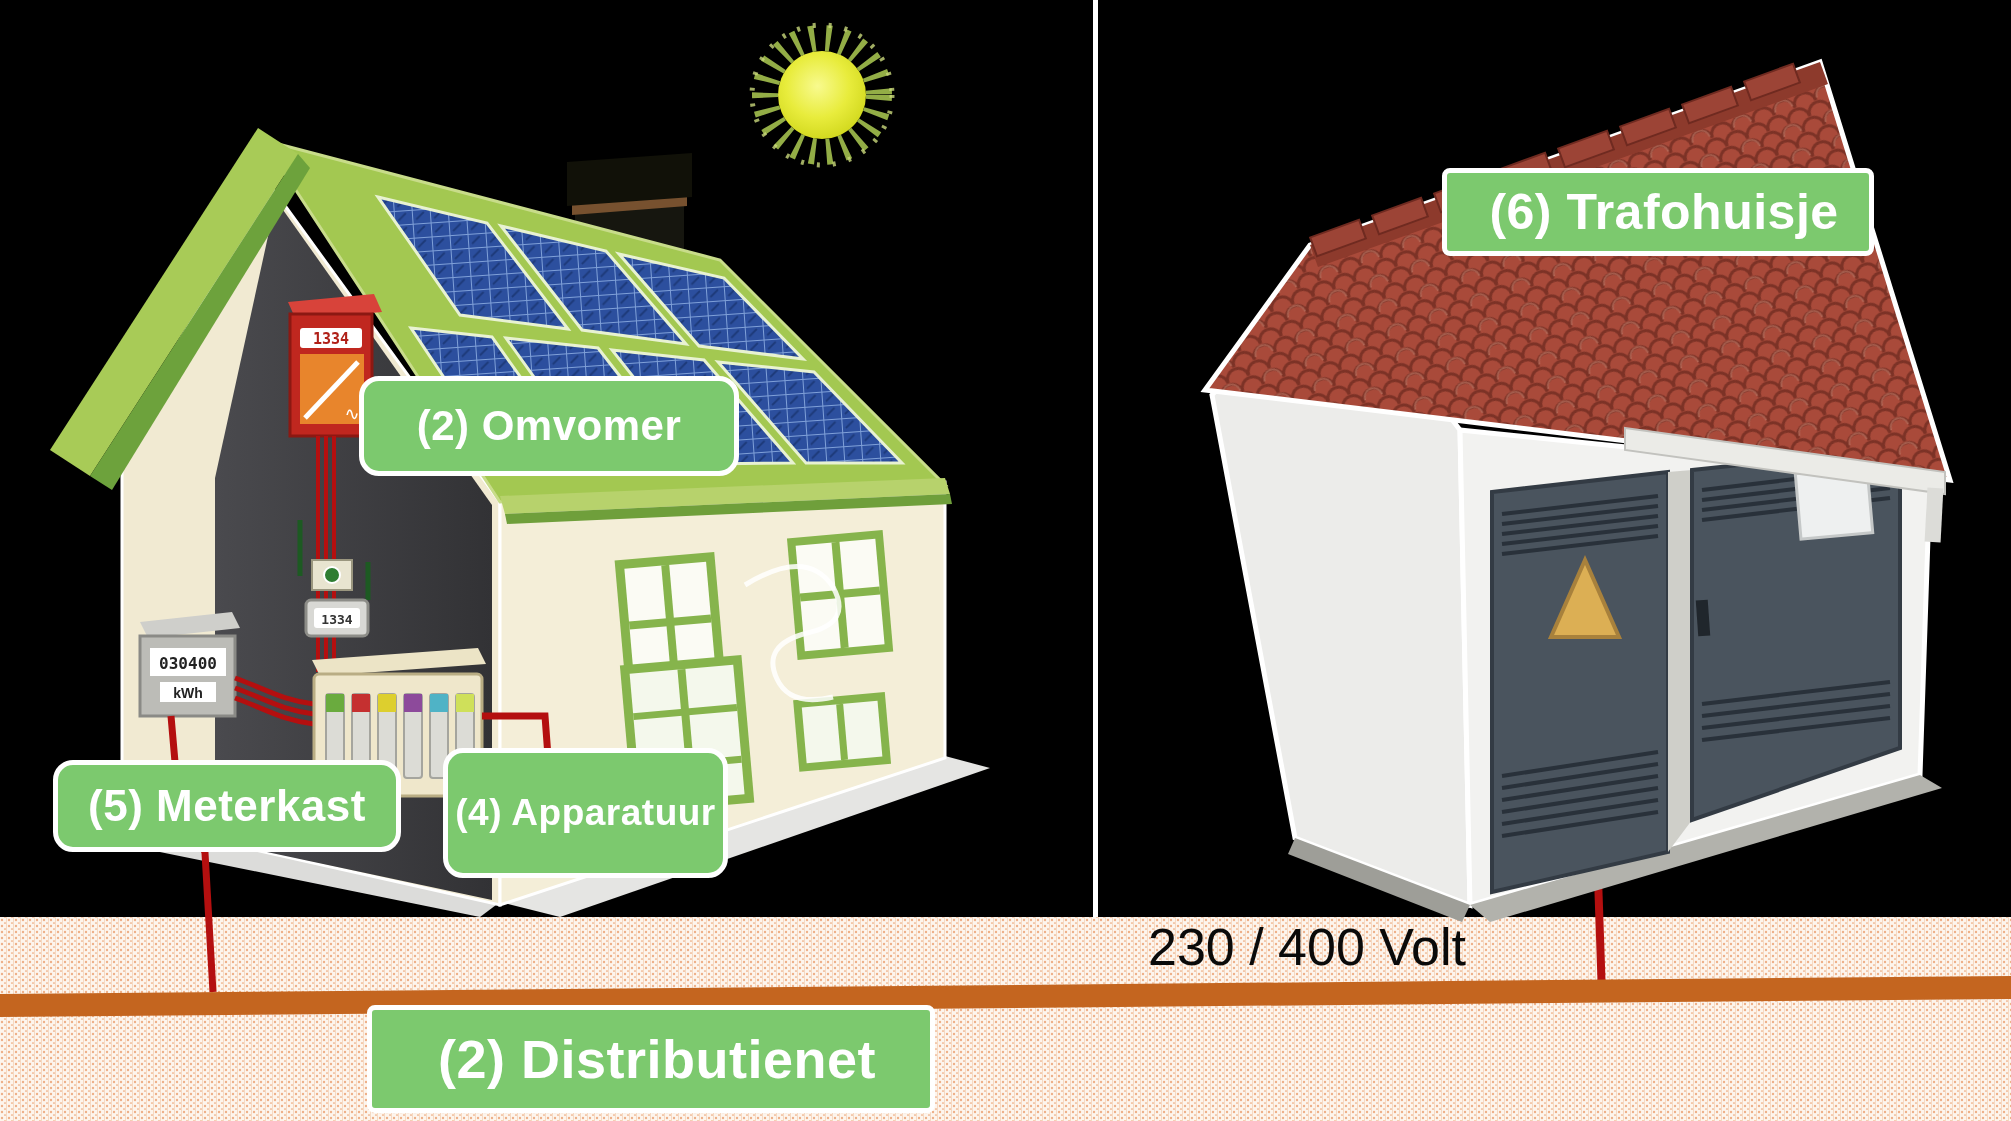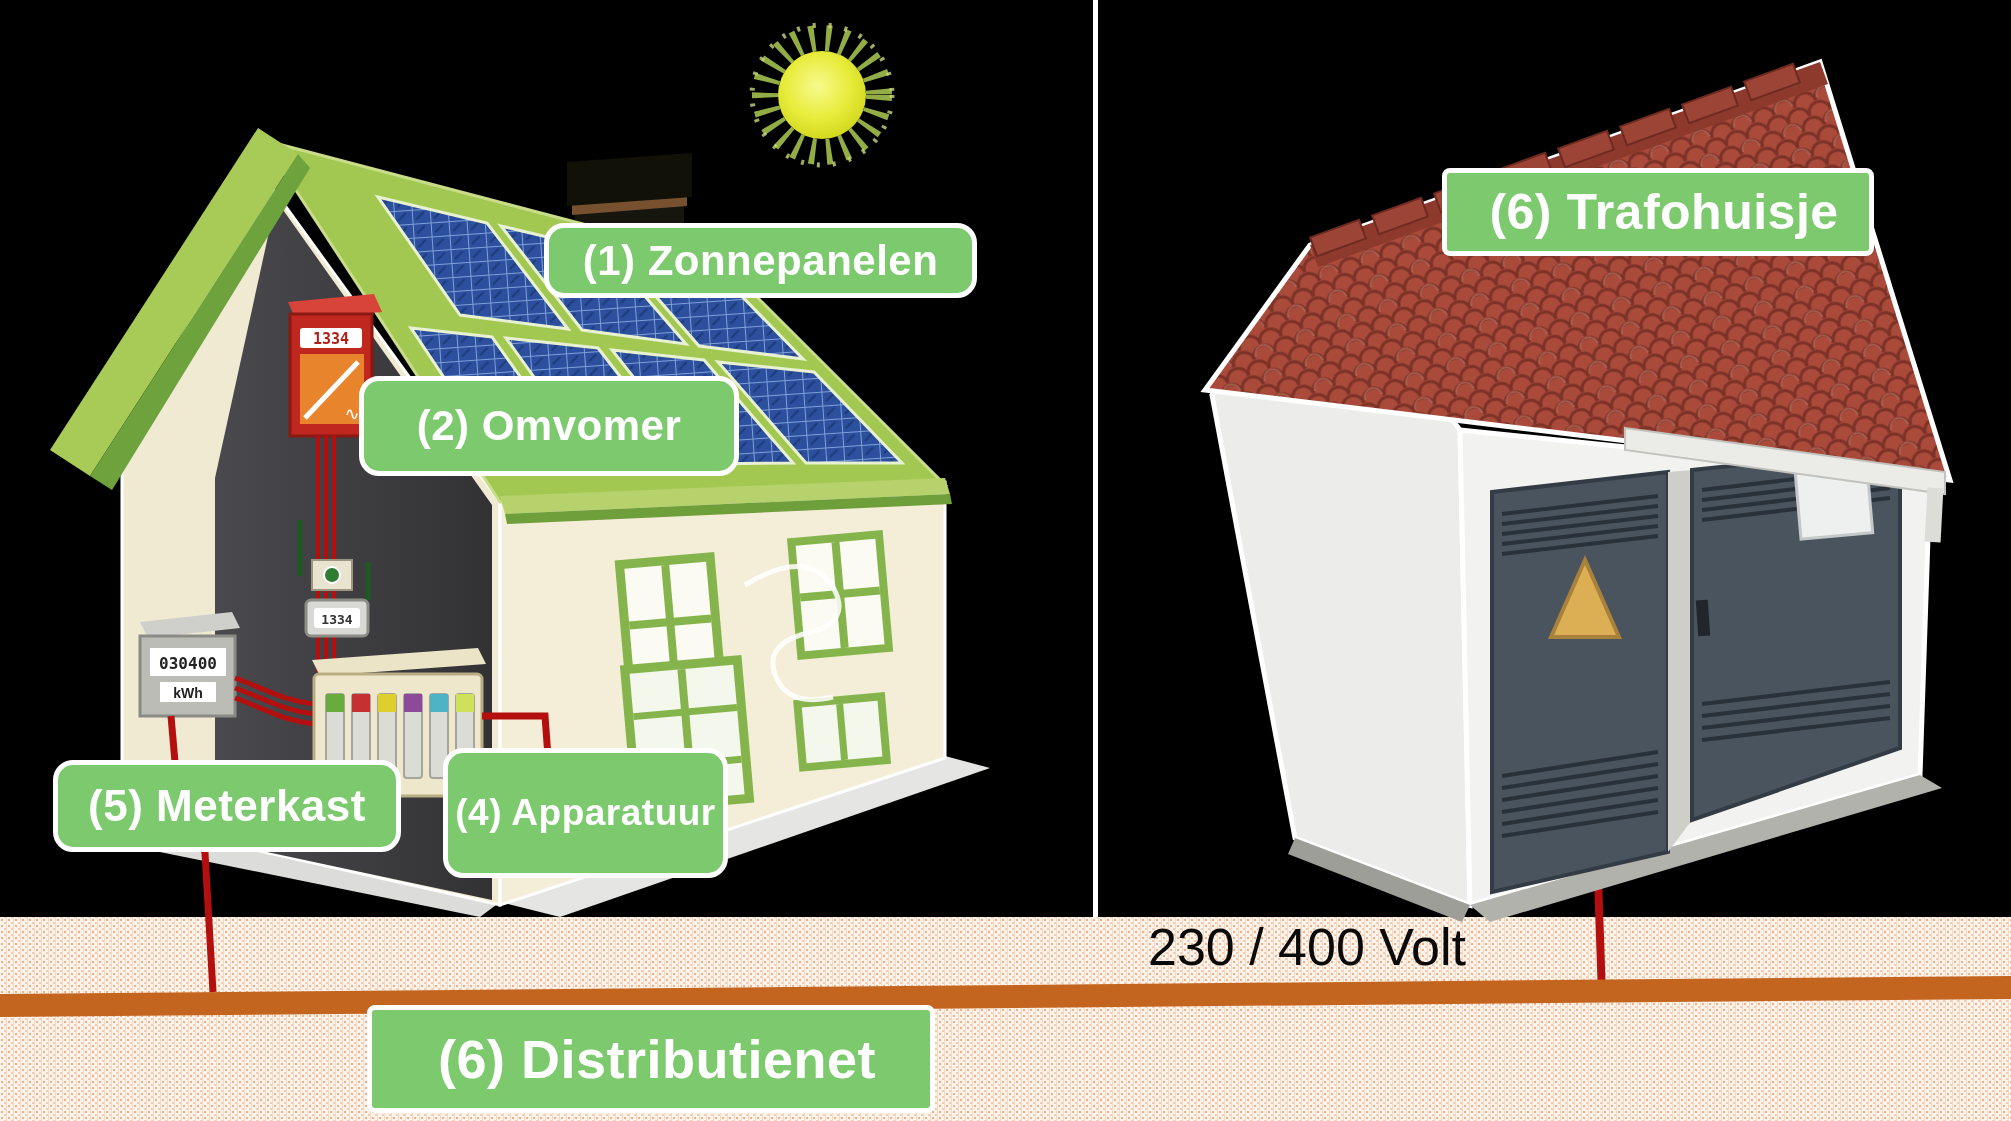--- a/index.html
+++ b/index.html
@@ -257,23 +257,22 @@
         <rect x="1746" y="72" width="52" height="20" transform="rotate(-20 1772 82)"></rect>
       </g>
       <polygon points="1625,428 1945,472 1945,494 1625,450" fill="#ebebe7" stroke="#c2c2be" stroke-width="2"></polygon>
       <rect x="1926" y="488" width="16" height="54" fill="#dcdcd8" transform="rotate(3 1934 515)"></rect>
     </g>
   </g>
 
   <polygon points="0,994 2011,976 2011,999 0,1017" fill="var(--line-orange,#c4651f)"></polygon>
 </svg>
 
-<div class="label" id="label-zonnepanelen">(1) Zonnepanelen</div>
 <div class="label" id="label-omvomer">(2) Omvomer</div>
 <div class="label" id="label-meterkast">(5) Meterkast</div>
 <div class="label" id="label-apparatuur">
   <span>(4) Apparatuur</span>
 </div>
-<div class="label thin" id="label-distributienet">(6) Distributienet</div>
+<div class="label thin" id="label-distributienet">(2) Distributienet</div>
 <div class="label thin" id="label-trafohuisje">(6) Trafohuisje</div>
 <div id="voltage-label">230 / 400 Volt</div>
 
 </div>
 
 </body></html>

